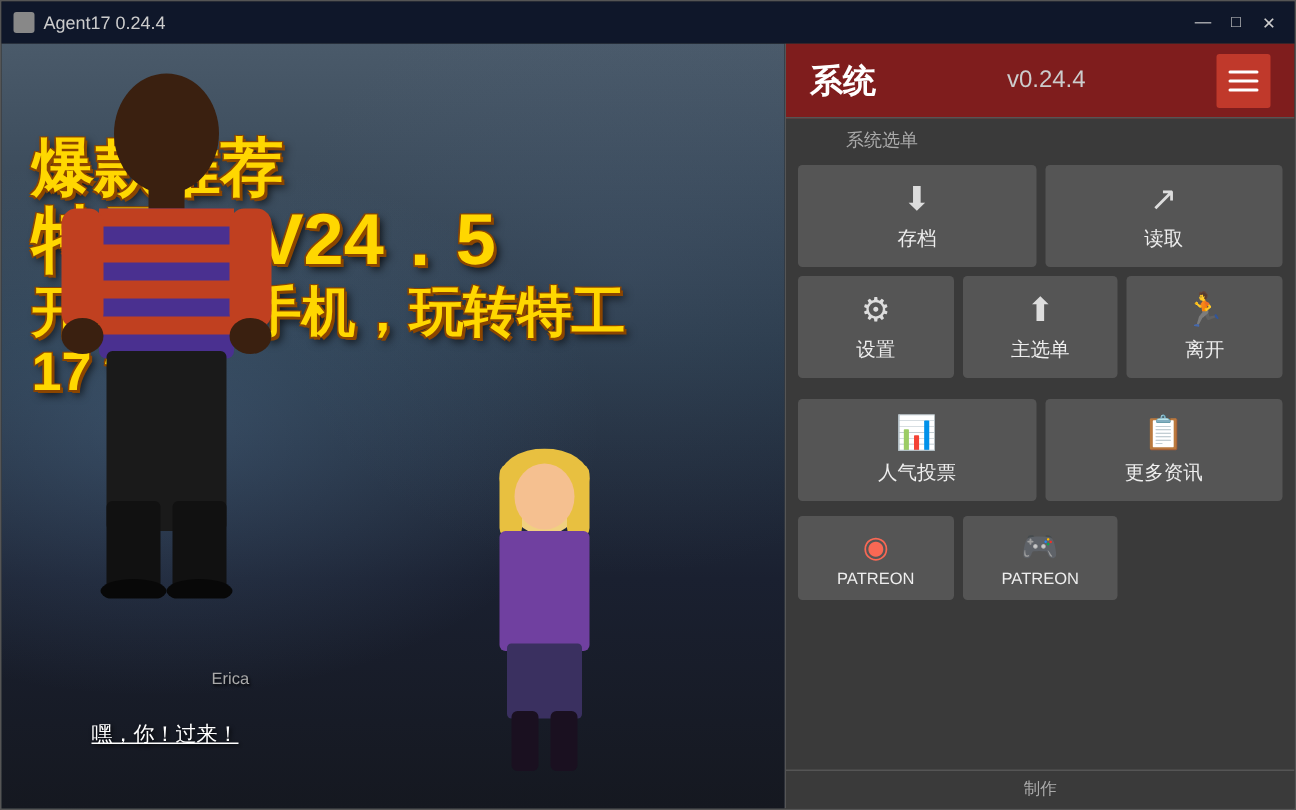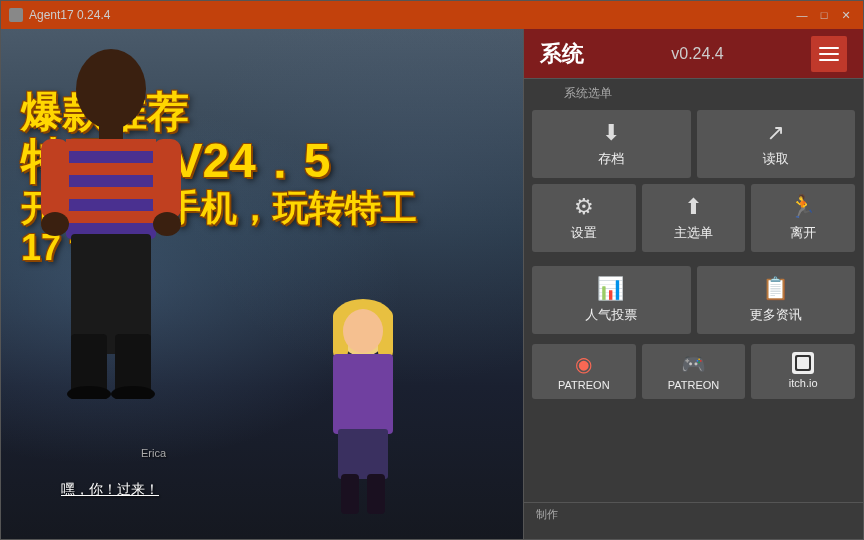--- a/index.html
+++ b/index.html
@@ -15,21 +15,21 @@
       width: 864px;
       height: 540px;
       display: flex;
       flex-direction: column;
       border: 1px solid #555;
       background: #2b2b2b;
     }
 
     .titlebar {
       height: 28px;
-      background: #c2410c;
+      background: #0f172a;
       display: flex;
       align-items: center;
       justify-content: space-between;
       padding: 0 8px;
       flex-shrink: 0;
     }
 
     .titlebar-left {
       display: flex;
       align-items: center;
@@ -243,25 +243,26 @@
 
     .divider-label {
       padding: 4px 12px;
       color: #aaa;
       font-size: 11px;
       border-top: 1px solid #555;
       margin-top: 2px;
     }
 
     .panel-footer {
-      padding: 4px 12px 17px;
+      padding: 4px 12px 6px;
       color: #aaa;
       font-size: 11px;
       border-top: 1px solid #555;
       margin-top: auto;
+      text-align: center;
     }
 
     
     .social-row {
       display: grid;
       grid-template-columns: 1fr 1fr 1fr;
       gap: 6px;
       padding: 0 8px 6px;
     }
 
@@ -460,25 +461,19 @@
 
       <div class="social-row">
         <button class="social-btn">
           <span class="social-icon patreon-icon">◉</span>
           <span>PATREON</span>
         </button>
         <button class="social-btn">
           <span class="social-icon discord-icon">🎮</span>
           <span>PATREON</span>
         </button>
-        <button class="social-btn">
-          <div class="itch-box">
-            <div class="itch-inner"></div>
-          </div>
-          <span>itch.io</span>
-        </button>
       </div>
 
       <div class="panel-footer">制作</div>
     </div>
 
   </div>
 </div>
 
 </body></html>

